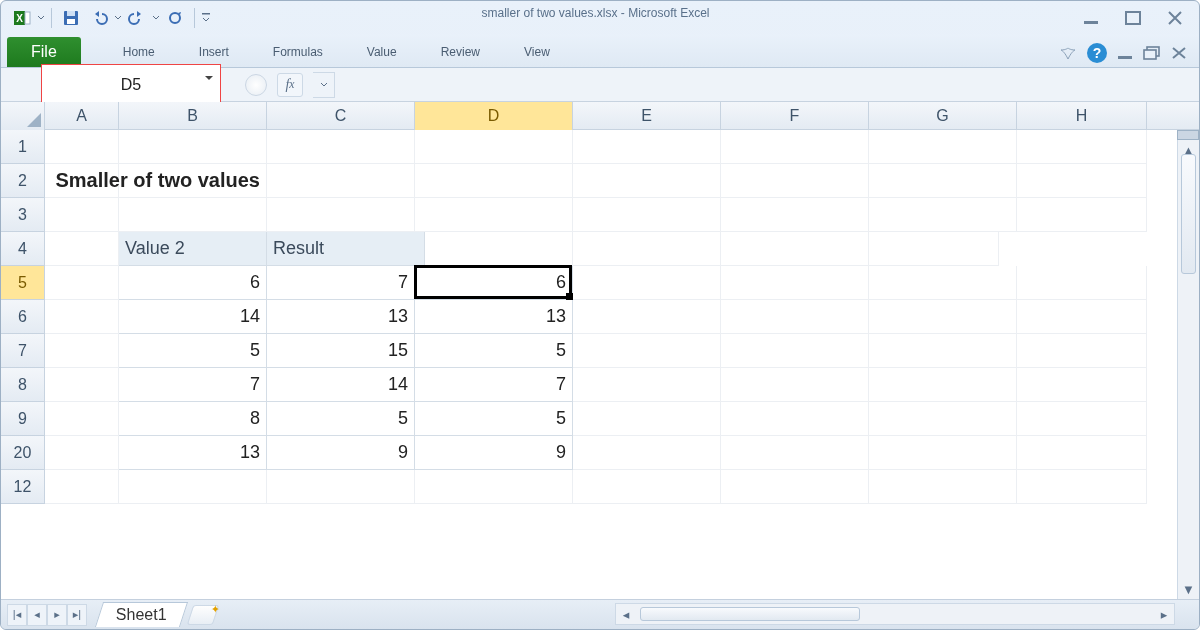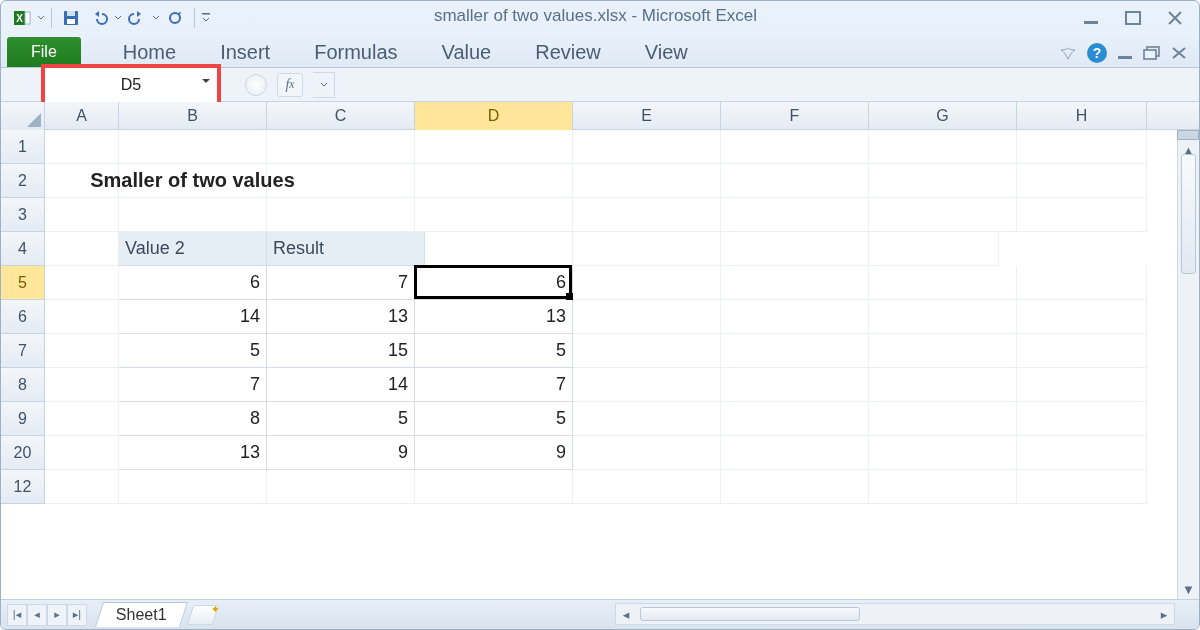--- a/index.html
+++ b/index.html
@@ -34,21 +34,21 @@
     border:1px solid transparent;
     display:flex; align-items:center; justify-content:center;
     border-radius:3px;
   }
   .qat .sep { width:1px; height:20px; background:#b7c8da; margin:0 4px; }
   .excel-icon { width:18px; height:18px; }
   .drop-arrow { width:8px; height:8px; }
   .title-center {
     position:absolute; left:0; right:9px; text-align:center;
     top:5px;
-    font-size:17px; color:#59708a;
+    font-size:12px; color:#59708a;
     pointer-events:none;
   }
   .win-controls { position:absolute; right:14px; top:7px; display:flex; gap:22px; align-items:center; }
   .win-controls .wc { width:20px; height:20px; color:#6d839a; display:flex;align-items:center;justify-content:center; }
   
   .ribbon {
     height: 34px;
     background: linear-gradient(#e9f1fa,#dfe9f4);
     display:flex; align-items:flex-end; padding-left:6px;
     border-bottom:1px solid #b7c8da;
@@ -59,39 +59,39 @@
     color:#fff;
     height:30px; padding:0 24px;
     border-radius:3px 3px 0 0;
     display:flex; align-items:center;
     font-size:16px;
     margin-right:20px;
   }
   .ribbon .tab {
     height:30px; padding:0 22px;
     display:flex; align-items:center;
-    font-size:20px;
+    font-size:12px;
     color:#4a5d72;
   }
   .ribbon-right { position:absolute; right:12px; bottom:4px; display:flex; gap:10px; align-items:center;}
   .help-circle { width:20px; height:20px; border-radius:50%; background:#2a8dd4; color:#fff; font-size:14px; font-weight:bold; display:flex;align-items:center;justify-content:center; }
   
   .formula-row {
     height:34px;
     background:#eef3f9;
     border-bottom:1px solid #c7d3e0;
     display:flex; align-items:center;
     padding:4px 6px 4px 40px;
     gap:4px;
     position:relative;
   }
   .namebox {
     width:180px; height:42px;
     background:#fff;
-    border:4px solid #ef4444;
+    border:1px solid #ef4444;
     display:flex; align-items:center; justify-content:center;
     font-size:16px; color:#222;
     position:relative;
   }
   .namebox .dd { position:absolute; right:4px; top:6px; }
   .fx-area { display:flex; align-items:center; gap:10px; margin-left:20px; flex:1;}
   .fx-btn {
     width:26px; height:24px;
     background:#f2f6fb; border:1px solid #cdd9e6; border-radius:3px;
     display:flex; align-items:center; justify-content:center;
@@ -352,21 +352,21 @@
           <div class="cell w-C" style="width: 148px;"></div>
           <div class="cell w-D" style="width: 158px;"></div>
           <div class="cell w-E" style="width: 148px;"></div>
           <div class="cell w-F" style="width: 148px;"></div>
           <div class="cell w-G" style="width: 148px;"></div>
           <div class="cell w-H" style="width: 130px;"></div>
         </div>
         <div class="row">
           <div class="rh">2</div>
           <div class="cell w-A" style="width: 74px;"></div>
-          <div class="cell w-B" style="width: 148px; justify-content: center; white-space: nowrap; overflow: visible; position: relative; z-index: 1;">
+          <div class="cell w-B" style="width: 148px; justify-content: flex-end; white-space: nowrap; overflow: visible; position: relative; z-index: 1;">
             <span class="bold">Smaller of two values</span>
           </div>
           <div class="cell w-C" style="width: 148px;"></div>
           <div class="cell w-D" style="width: 158px;"></div>
           <div class="cell w-E" style="width: 148px;"></div>
           <div class="cell w-F" style="width: 148px;"></div>
           <div class="cell w-G" style="width: 148px;"></div>
           <div class="cell w-H" style="width: 130px;"></div>
         </div>
         <div class="row">

